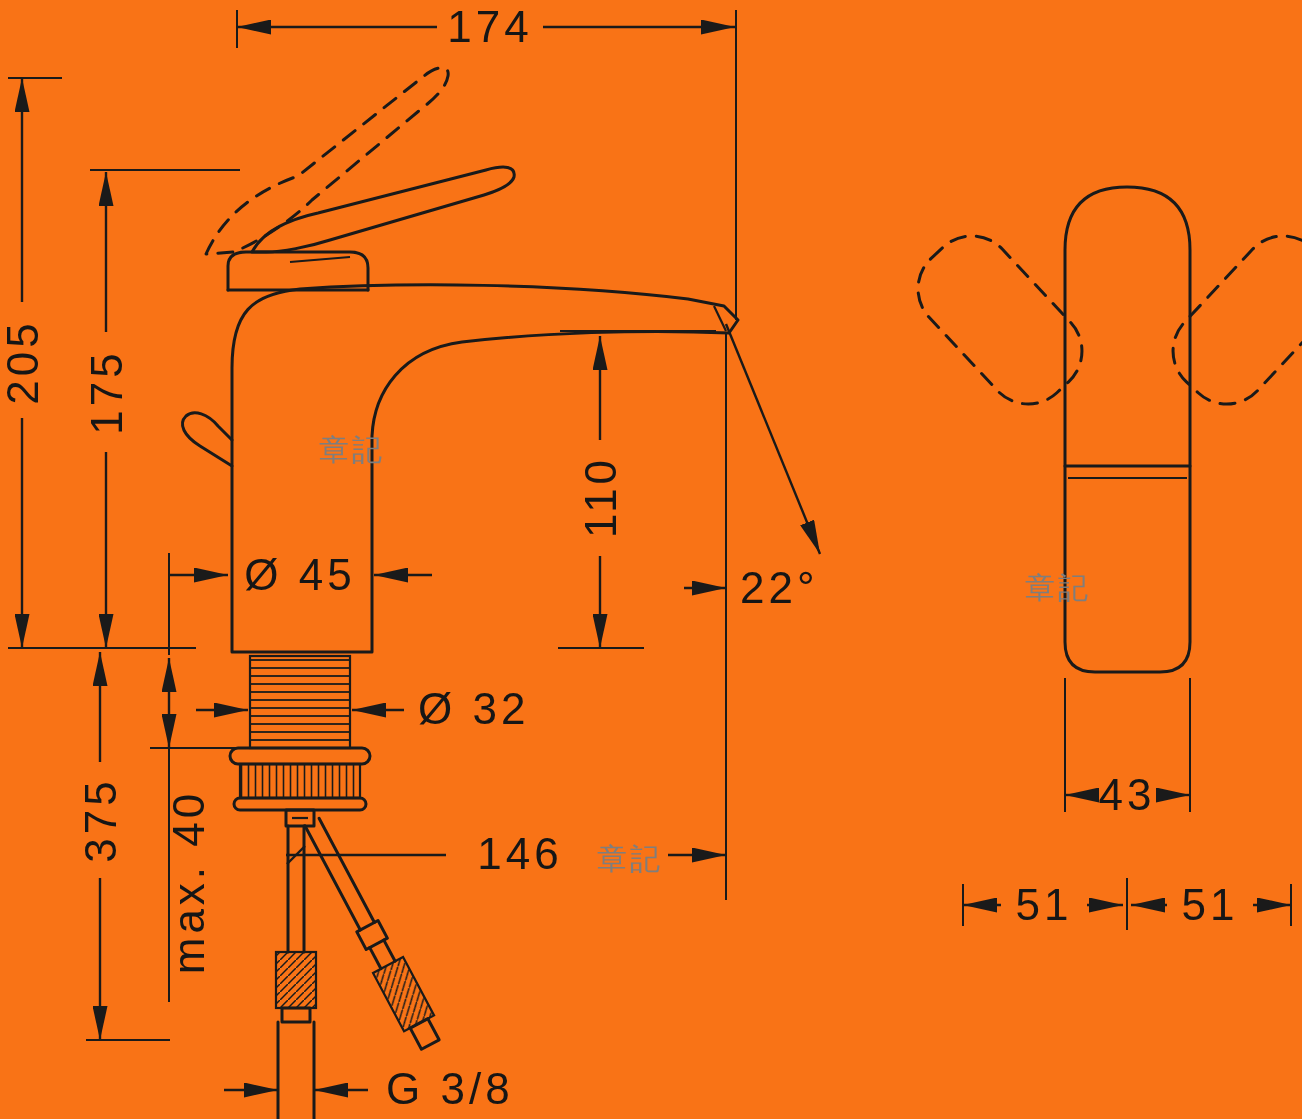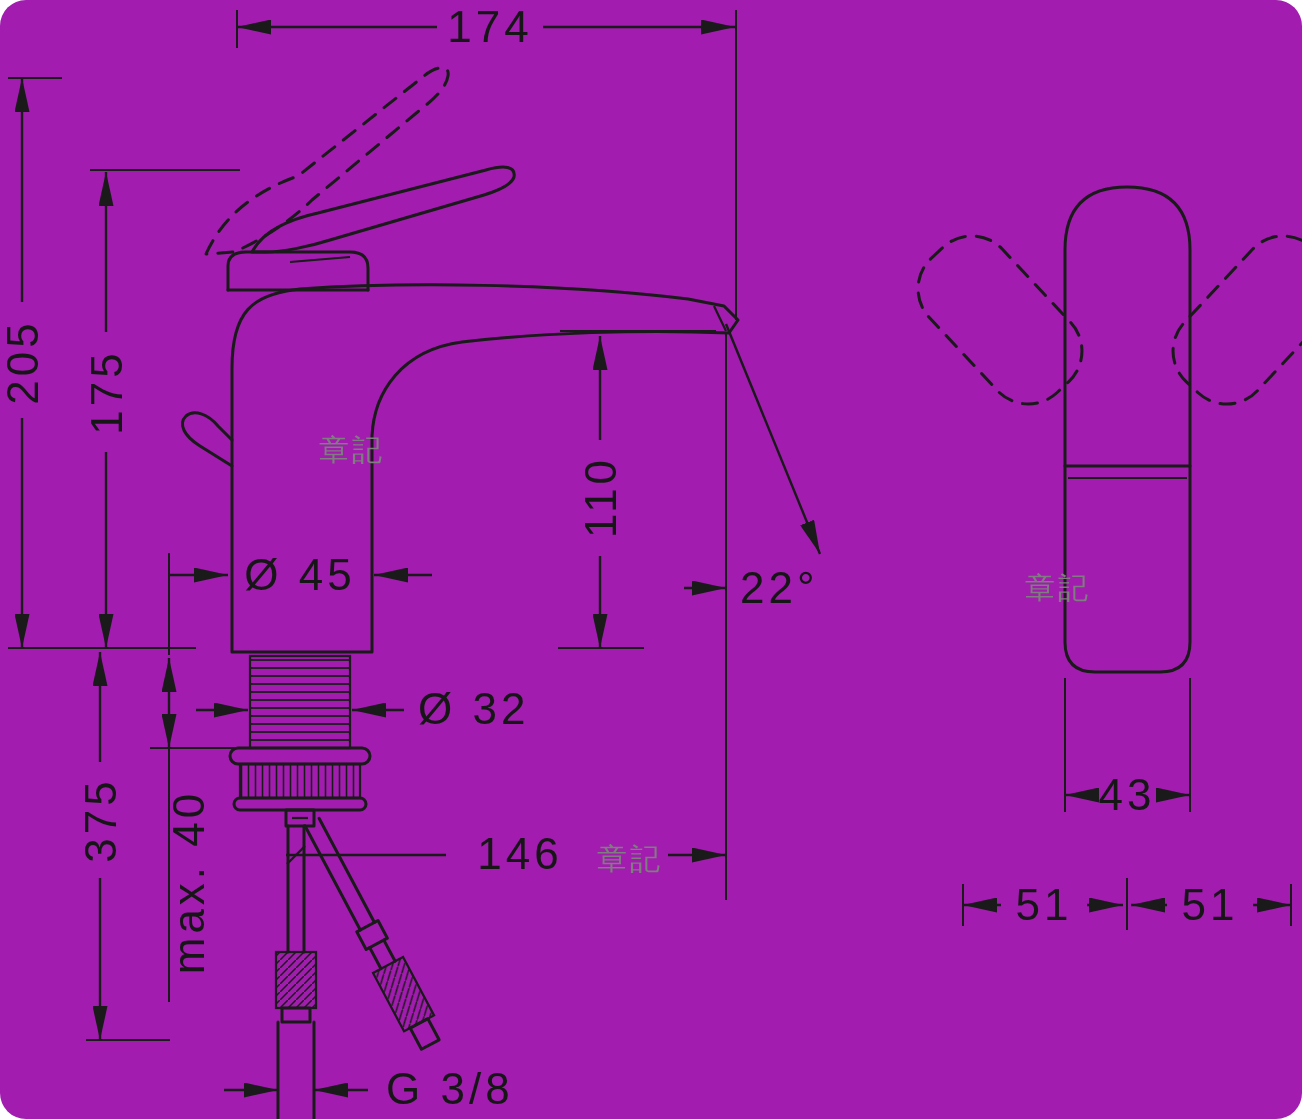--- a/index.html
+++ b/index.html
@@ -1,16 +1,16 @@
 <!DOCTYPE html>
 <html><head>
 <meta charset="utf-8">
 <style>
   html,body{margin:0;padding:0;background:#ffffff;}
-  .stage{width:1302px;height:1119px;position:relative;background:#a21caf;border-radius:26px;}
+  .stage{width:1302px;height:1119px;position:relative;background:#f97316;}
   svg{display:block;}
   .ln{stroke:#1a1a1a;stroke-width:3;fill:none;stroke-linecap:round;stroke-linejoin:round;}
   .thin{stroke:#1a1a1a;stroke-width:2.2;fill:none;}
   .dim{stroke:#1a1a1a;stroke-width:2.4;fill:none;}
   .ext{stroke:#1a1a1a;stroke-width:2;fill:none;}
   .dash{stroke:#1a1a1a;stroke-width:3;fill:none;stroke-dasharray:15 11;stroke-linecap:round;stroke-linejoin:round;}
   .pat{stroke:#1a1a1a;stroke-width:2.2;}
   text{font-family:"Liberation Sans","DejaVu Sans",sans-serif;fill:#161616;font-size:44px;letter-spacing:4px;}
   .wm{font-size:30px;letter-spacing:3px;fill:#7e7e7e;}
   .mid{text-anchor:middle;}

